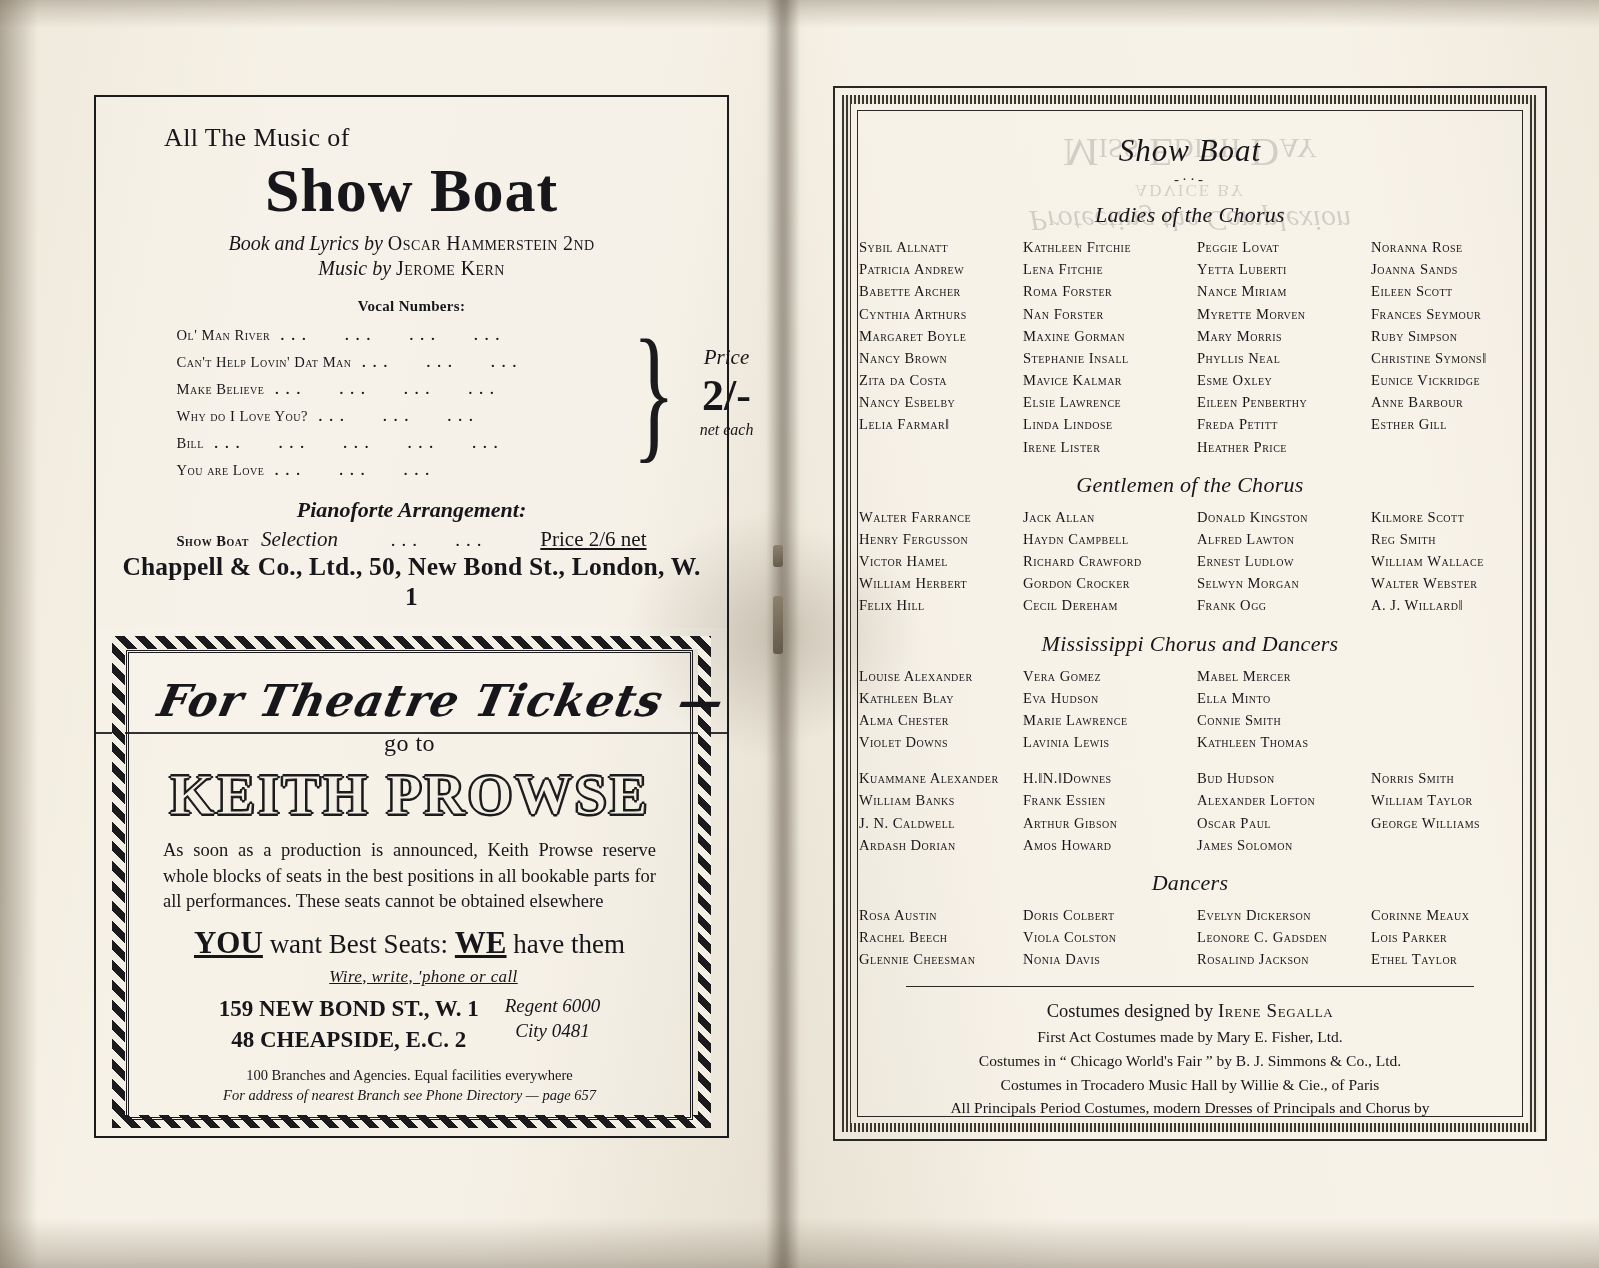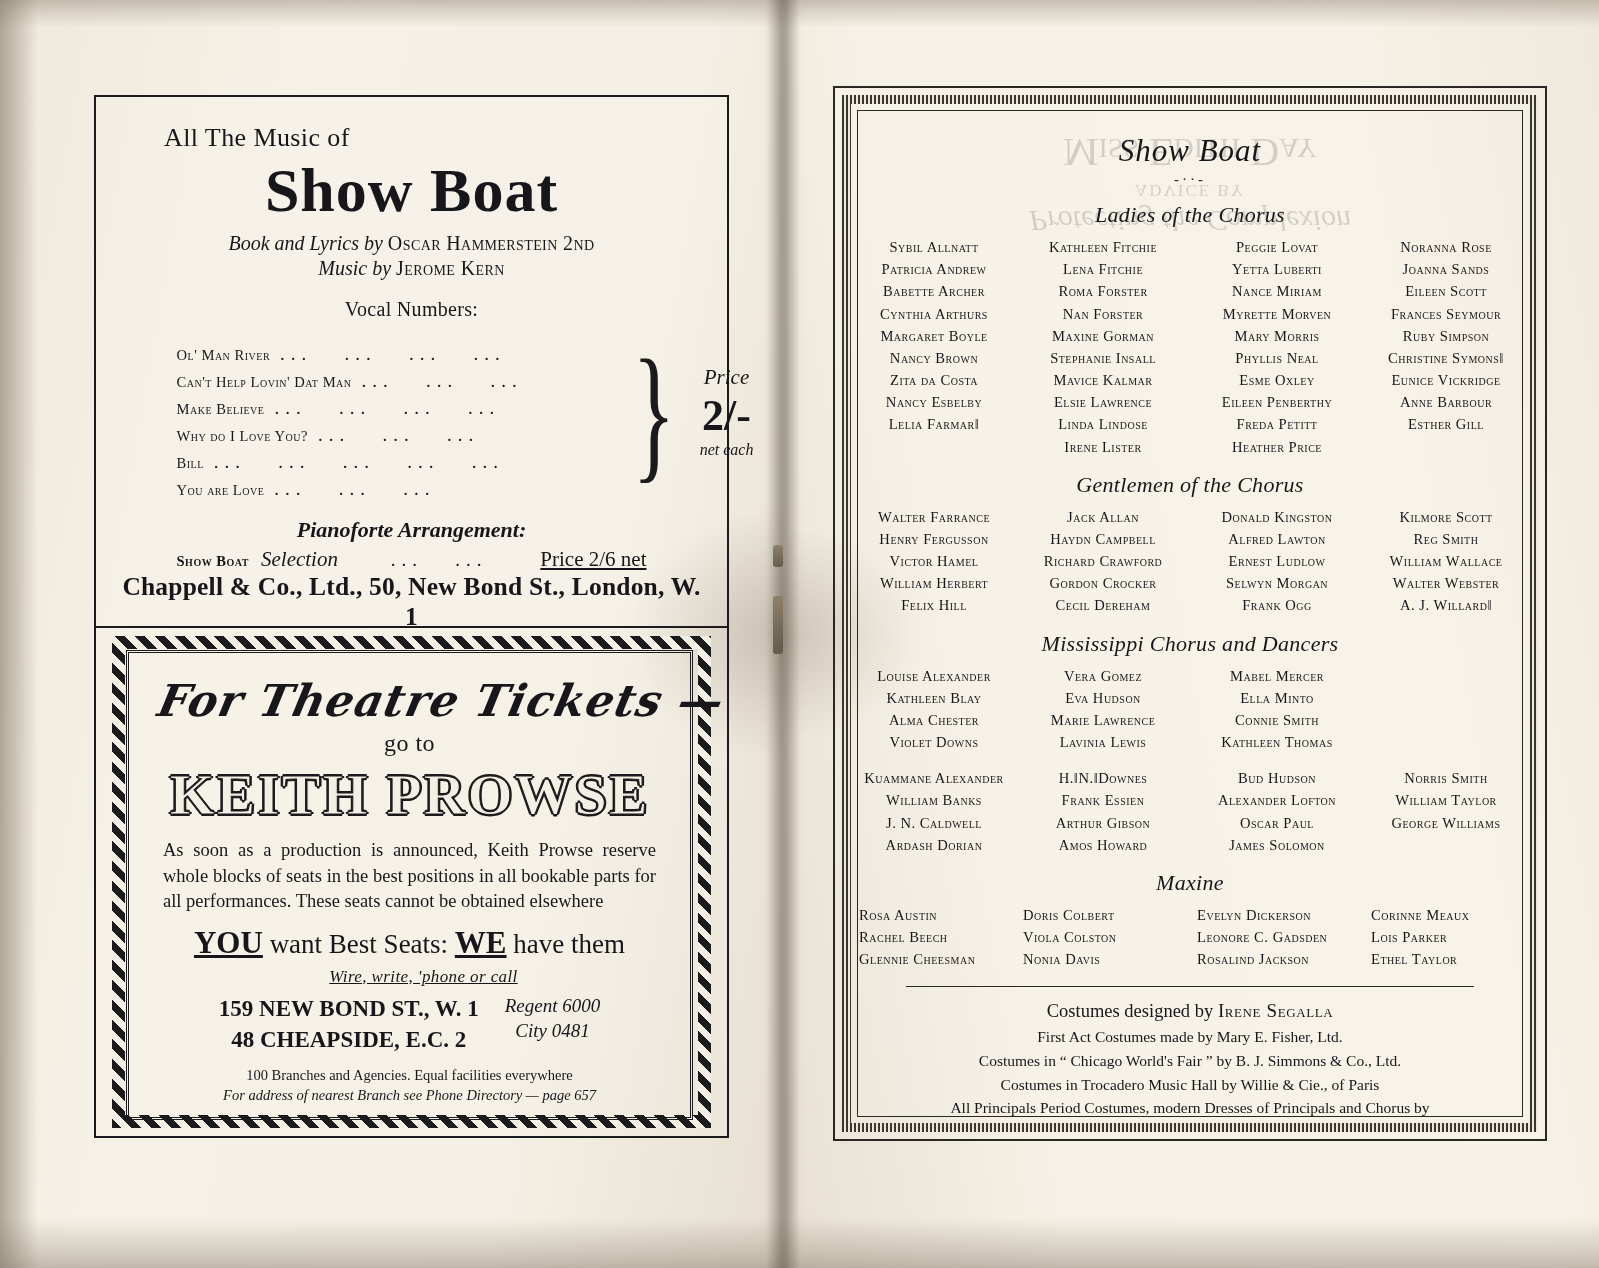--- a/index.html
+++ b/index.html
@@ -62,40 +62,40 @@
   }
   .edge-bottom {
     position: absolute; left: 0; right: 0; bottom: 0; height: 50px;
     background: linear-gradient(0deg, rgba(120,108,90,0.40), rgba(120,108,90,0.0));
     z-index: 4; pointer-events: none;
   }
 
   
   .ad-music {
     position: absolute;
-    left: 94px; top: 95px; width: 635px; height: 533px;
+    left: 94px; top: 95px; width: 635px; height: 639px;
     border: 2px solid #1b1a1c;
     background: rgba(255,255,255,0.12);
     padding: 18px 26px 10px;
     text-align: center;
   }
   .ad-music .line1 {
     font-size: 26px; letter-spacing: .4px; margin: 8px 0 2px; text-align: left;
     padding-left: 42px;
   }
   .ad-music .title {
     font-size: 62px; font-weight: bold; letter-spacing: 1px; margin: 0 0 6px;
     font-family: "Liberation Serif", serif;
   }
   .ad-music .byline {
     font-size: 20px; font-style: italic; margin: 2px 0;
   }
   .ad-music .byline .sc { font-style: normal; font-variant: small-caps; letter-spacing: .4px; }
   .ad-music .vocal-head {
-    font-size: 20px; font-weight: normal; margin: 18px 0 20px; letter-spacing: .3px;
+    font-size: 15px; font-weight: bold; margin: 18px 0 6px; letter-spacing: .3px;
   }
   .songs-wrap { position: relative; width: 470px; margin: 0 auto; }
   .song {
     display: flex; align-items: baseline;
     font-size: 21px; line-height: 1.42;
     text-align: left;
   }
   .song .nm { white-space: nowrap; }
   .song .dots { flex: 1 1 auto; overflow: hidden; white-space: nowrap; color: #1b1a1c;
     letter-spacing: 6px; padding-left: 10px; font-size: 19px; }
@@ -240,21 +240,21 @@
     row-gap: 0;
     text-align: left;
   }
   .nm {
     font-size: 14.6px;
     font-variant: small-caps;
     letter-spacing: .5px;
     line-height: 1.52;
     white-space: nowrap;
   }
-  .grp { margin-bottom: 2px; text-align: center; }
+  .grp { margin-bottom: 2px; }
   .hr-thin { border: none; border-top: 1px solid #2a2823; margin: 16px 26px 10px; }
   .costumes { font-size: 15.5px; line-height: 1.46; text-align: center; }
   .costumes .big { font-size: 18.5px; }
   .costumes .strong { font-variant: small-caps; font-size: 19px; letter-spacing: .6px; }
   .costumes .row { margin: 1px 0; }
 </style>
 </head>
 <body>
 
 <div class="spread">
@@ -495,21 +495,21 @@
             <div class="nm">Oscar Paul</div>
             <div class="nm">James Solomon</div>
           </div>
           <div>
             <div class="nm">Norris Smith</div>
             <div class="nm">William Taylor</div>
             <div class="nm">George Williams</div>
           </div>
         </div>
 
-        <div class="sec-head">Maxine</div>
+        <div class="sec-head">Dancers</div>
         <div class="grid4">
           <div>
             <div class="nm">Rosa Austin</div>
             <div class="nm">Rachel Beech</div>
             <div class="nm">Glennie Cheesman</div>
           </div>
           <div>
             <div class="nm">Doris Colbert</div>
             <div class="nm">Viola Colston</div>
             <div class="nm">Nonia Davis</div>

